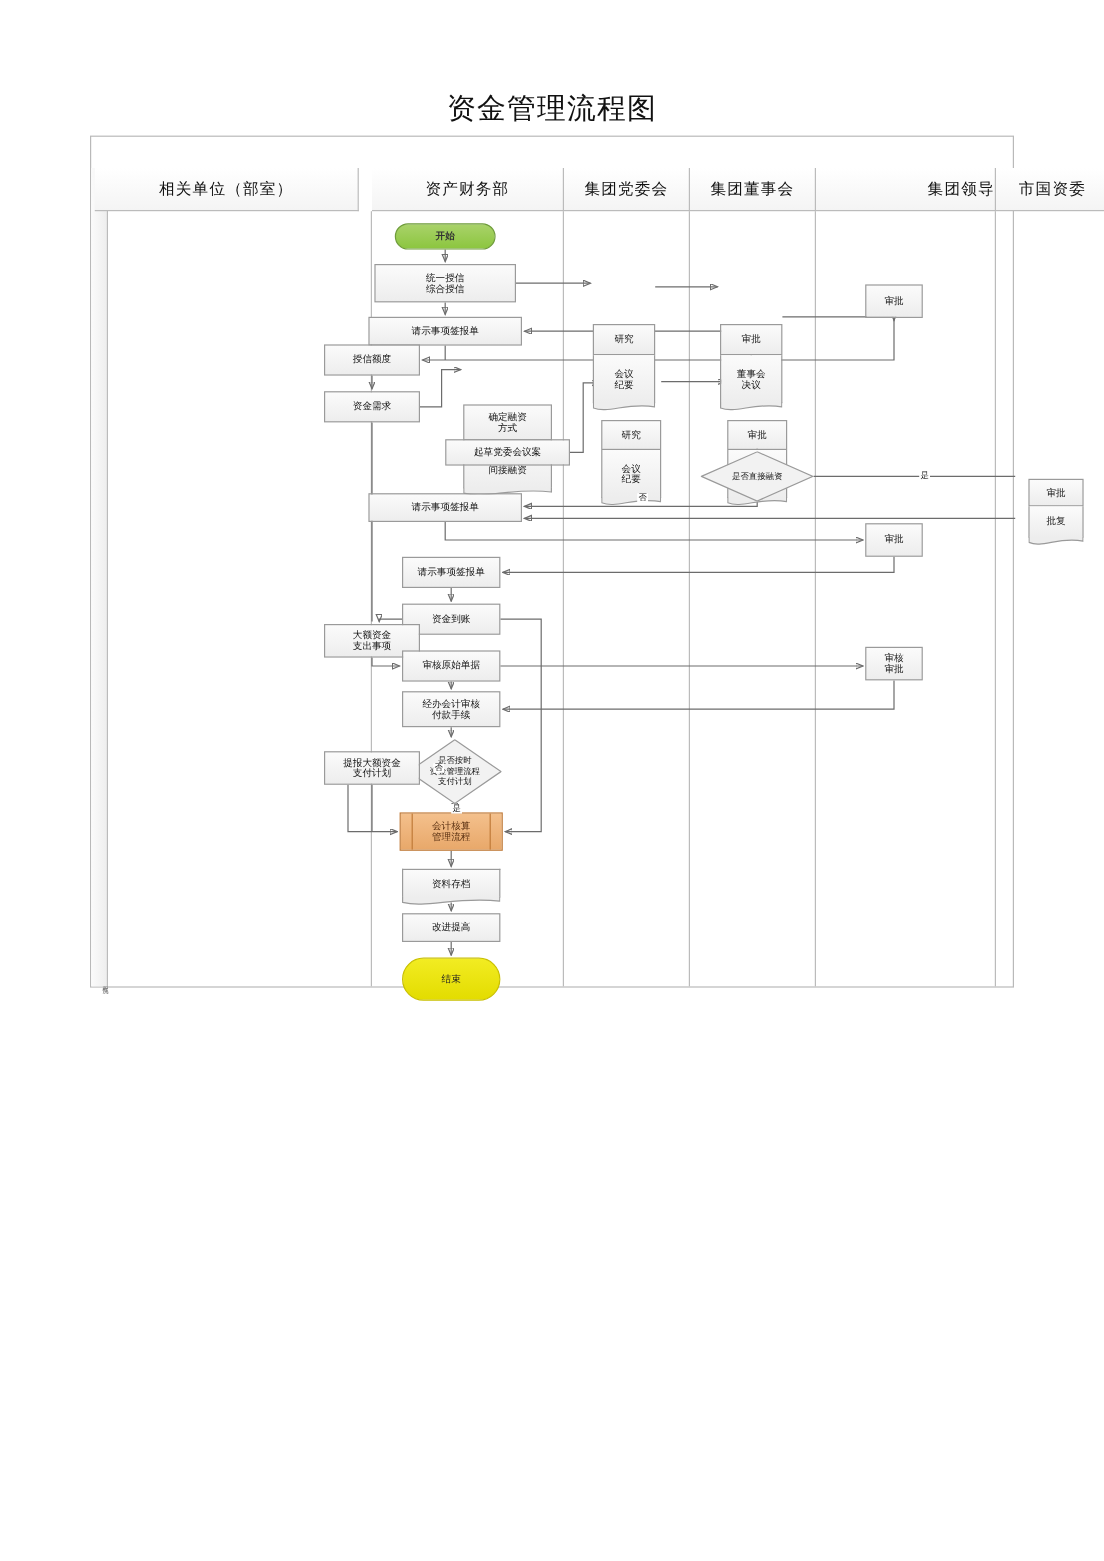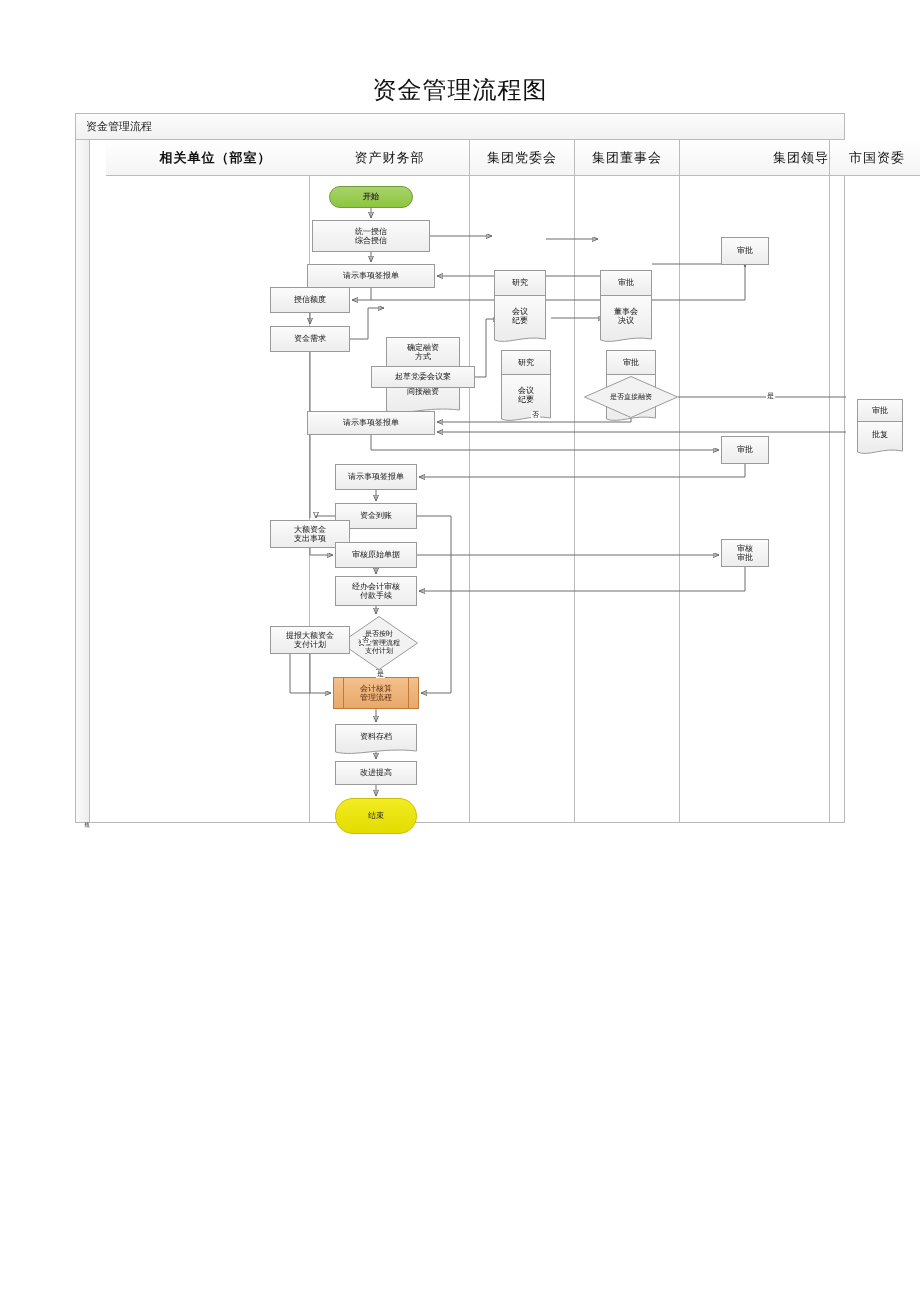--- a/index.html
+++ b/index.html
@@ -111,30 +111,27 @@
   #wires{position:absolute;left:0;top:0;width:770px;height:710px;z-index:3;pointer-events:none;}
   #wires line,#wires path,#wires polyline{stroke:#6c6c6c;stroke-width:1;fill:none;}
 </style>
 </head>
 <body>
 
 <div id="page-title">资金管理流程图</div>
 
 <div id="chart-frame">
 
-  <div id="pool-title">
-    <span>资金管理流程</span>
-  </div>
 
   <div id="vband">
     <span>流程</span>
   </div>
 
   <div id="lanes-layer">
-      <div class="lane-head" style="left: 30px; width: 220px; font-weight: bold;">
+      <div class="lane-head" style="left: 3px; width: 220px;">
         <span>相关单位（部室）</span>
       </div>
       <div class="lane-body" style="left: 14px; width: 220px;"></div>
       <div class="lane-head" style="left: 234px; width: 160px;">
         <span>资产财务部</span>
       </div>
       <div class="lane-body" style="left: 234px; width: 160px;"></div>
       <div class="lane-head" style="left: 394px; width: 105px;">
         <span>集团党委会</span>
       </div>

